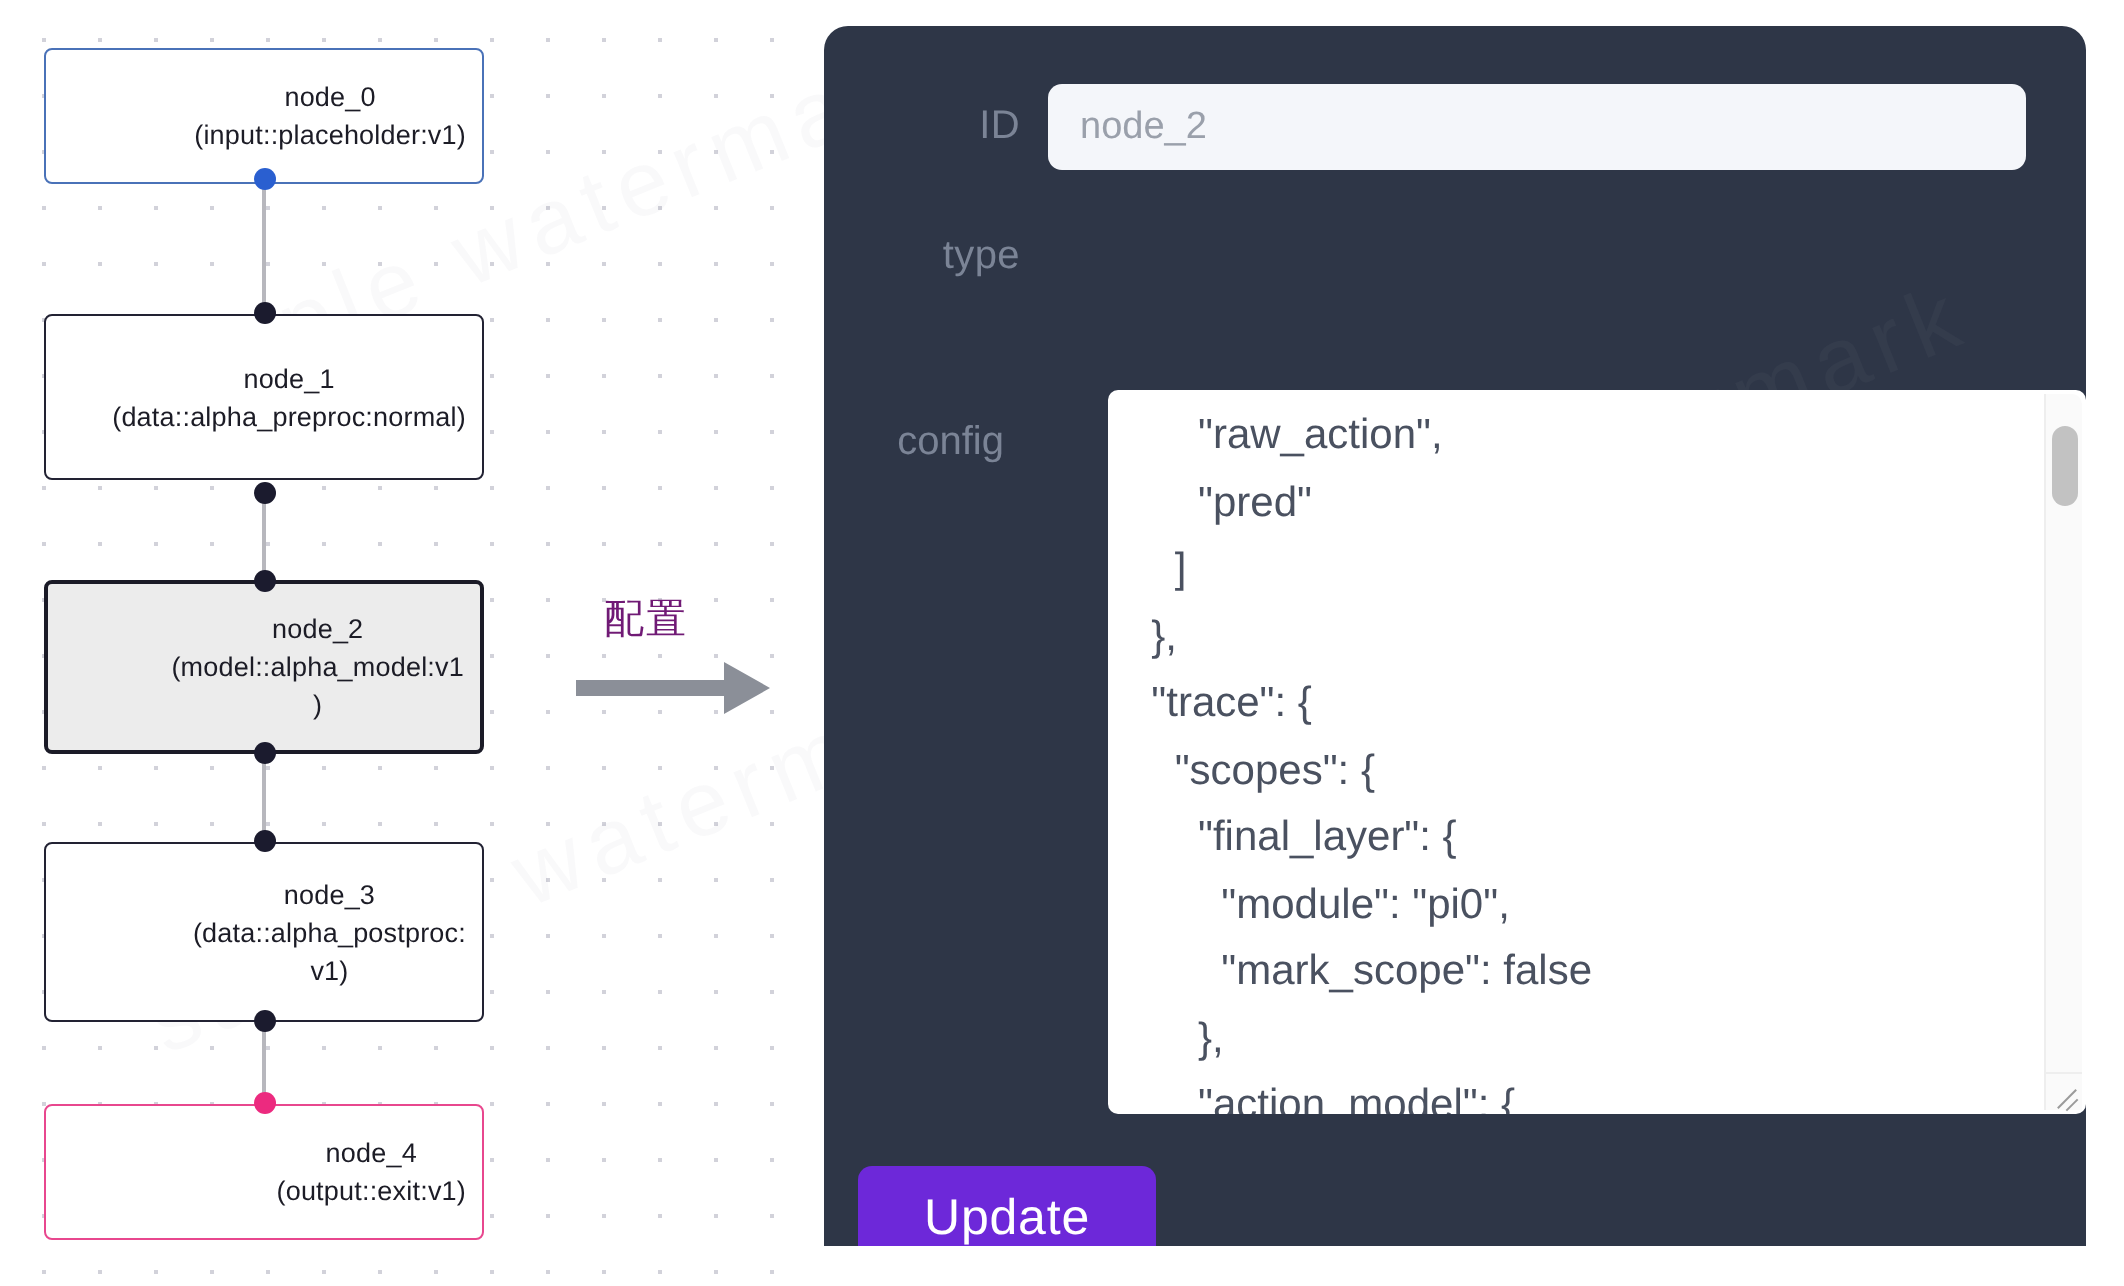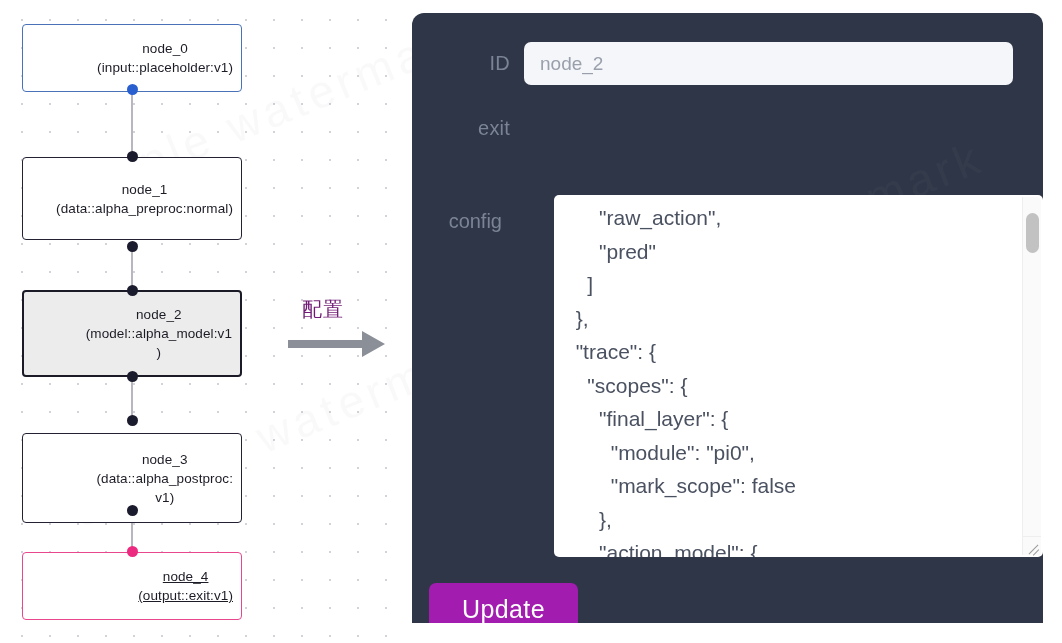--- a/index.html
+++ b/index.html
@@ -226,21 +226,21 @@
   }
   #config-resize-grip::before { width: 13px; right: 1px; bottom: 5px; }
   #config-resize-grip::after  { width: 8px;  right: 1px; bottom: 2px; }
 
   #update-button {
     position: absolute;
     left: 17px;
     top: 570px;
     width: 149px;
     height: 52px;
-    background: #a21caf;
+    background: #6d28d9;
     color: #ffffff;
     border: none;
     border-radius: 7px 7px 0 0;
     font-size: 25px;
     font-family: "Liberation Sans", sans-serif;
     letter-spacing: 0.4px;
     cursor: pointer;
     text-align: center;
     padding: 0;
   }
@@ -287,29 +287,29 @@
 
     <div class="port" style="top:285px;"></div>
     <div class="node selected-node" style="top:290px; height:87px;">
       <span class="node-text">node_2
 (model::alpha_model:v1
 )</span>
     </div>
     <div class="port" style="top:371px;"></div>
 
     <div class="port" style="top:415px;"></div>
-    <div class="node" style="top:421px; height:90px;margin-top:12px;">
+    <div class="node" style="top:421px; height:90px;">
       <span class="node-text">node_3
 (data::alpha_postproc:
 v1)</span>
     </div>
     <div class="port" style="top:505px;"></div>
 
     <div class="port port-pink" style="top:546px;"></div>
-    <div class="node output-node" style="top:552px; height:68px;text-decoration:underline;">
+    <div class="node output-node" style="top:552px; height:68px;">
       <span class="node-text">node_4
 (output::exit:v1)</span>
     </div>
   </div>
 
   <div id="arrow-group">
     <div id="arrow-label">配置</div>
     <svg id="arrow-shape" width="100" height="32" viewBox="0 0 100 32">
       <path d="M0 12 L74 12 L74 3 L97 16 L74 29 L74 20 L0 20 Z" fill="#8b8f98"></path>
     </svg>
@@ -318,21 +318,21 @@
   <div id="config-panel">
 
     <div class="watermark" style="left:130px; top:200px; color:rgba(255,255,255,0.03);">sample watermark</div>
 
     <div class="field-row" id="row-id">
       <span class="field-label">ID</span>
       <input class="field-input" type="text" readonly="" placeholder="node_2" style="">
     </div>
 
     <div class="field-row" id="row-type">
-      <span class="field-label">exit</span>
+      <span class="field-label">type</span>
     </div>
 
     <div id="row-config">
       <span id="config-label">config</span>
       <div id="config-textarea-wrap">
         <textarea id="config-textarea" spellcheck="false" style="">      "raw_action",
       "pred"
     ]
   },
   "trace": {

